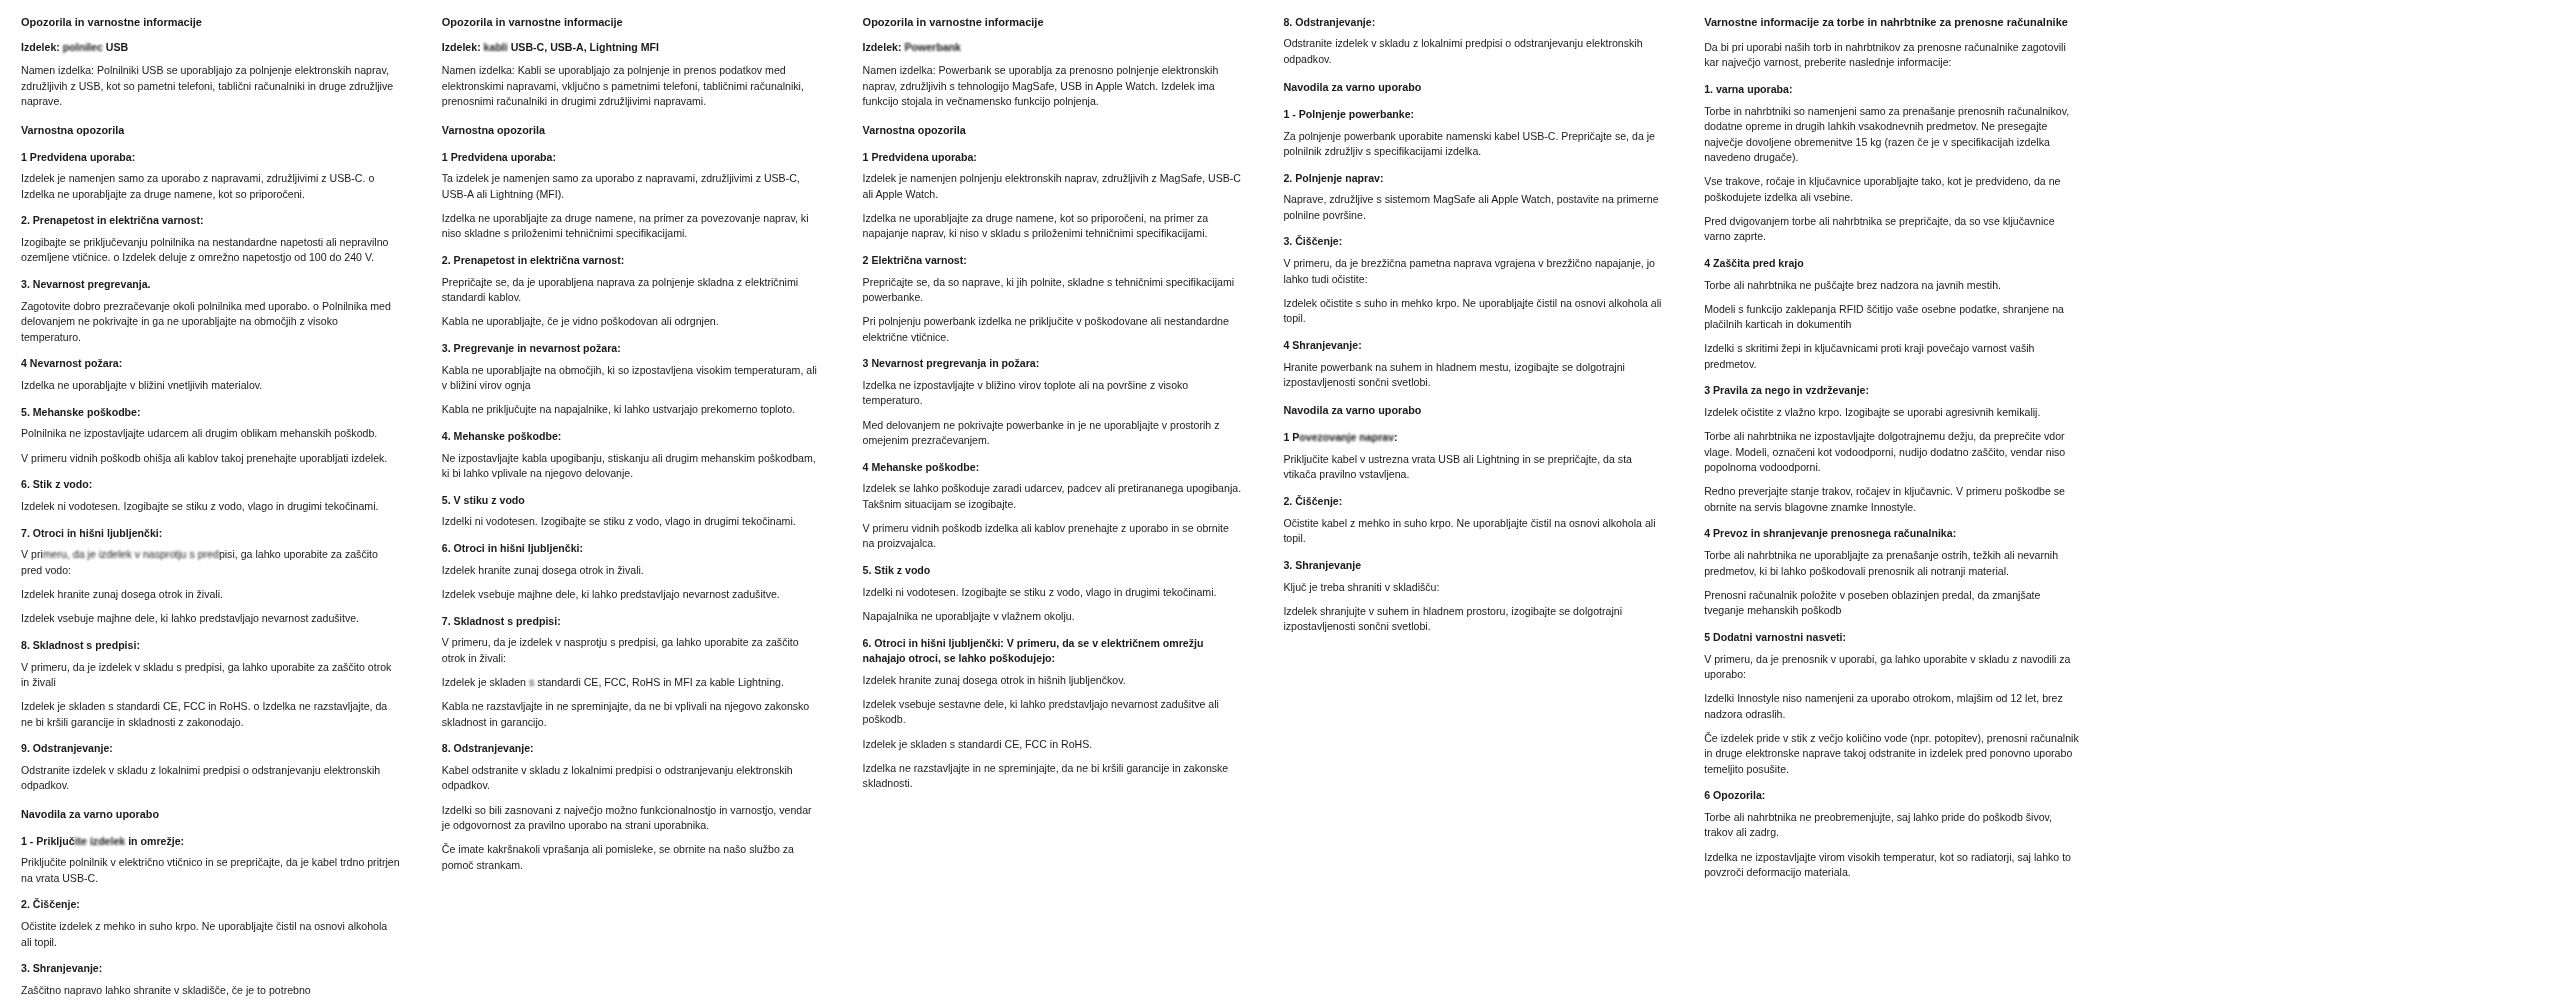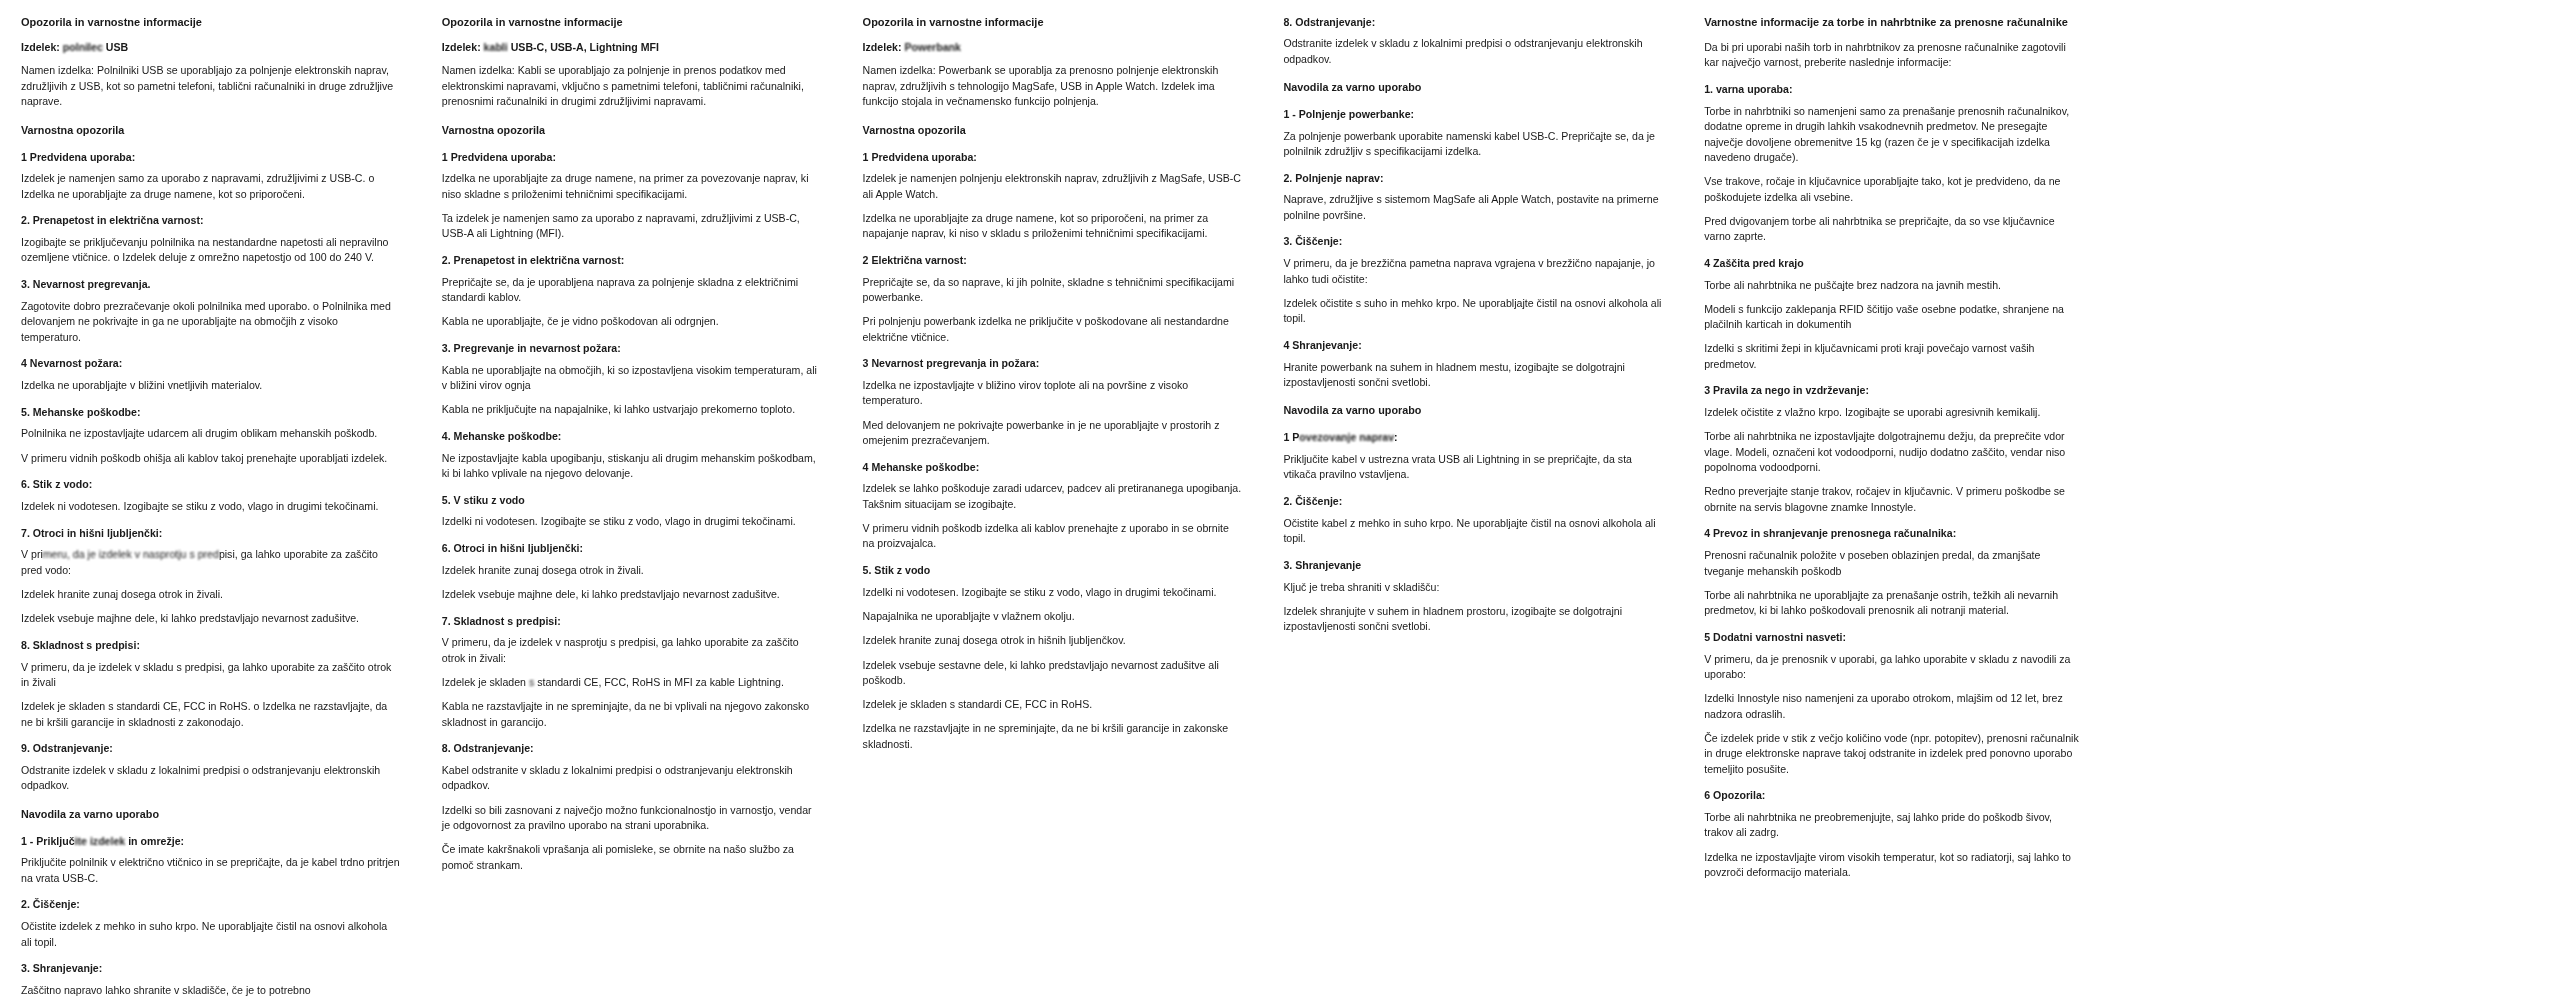--- a/index.html
+++ b/index.html
@@ -120,22 +120,22 @@
   </div>
 
   <div class="col col-2">
     <div class="sec-title">Opozorila in varnostne informacije</div>
     <p class="lead-strong">Izdelek: <span class="blurred">kabli</span> USB-C, USB-A, Lightning MFI</p>
     <p class="lead">Namen izdelka: Kabli se uporabljajo za polnjenje in prenos podatkov med elektronskimi napravami, vključno s pametnimi telefoni, tabličnimi računalniki, prenosnimi računalniki in drugimi združljivimi napravami.</p>
 
     <h3 class="block">Varnostna opozorila</h3>
 
     <h4 class="item">1 Predvidena uporaba:</h4>
+    <p class="t">Ta izdelek je namenjen samo za uporabo z napravami, združljivimi z USB-C, USB-A ali Lightning (MFI).</p>
     <p class="t">Izdelka ne uporabljajte za druge namene, na primer za povezovanje naprav, ki niso skladne s priloženimi tehničnimi specifikacijami.</p>
-    <p class="t">Ta izdelek je namenjen samo za uporabo z napravami, združljivimi z USB-C, USB-A ali Lightning (MFI).</p>
 
     <h4 class="item">2. Prenapetost in električna varnost:</h4>
     <p class="t">Prepričajte se, da je uporabljena naprava za polnjenje skladna z električnimi standardi kablov.</p>
     <p class="t">Kabla ne uporabljajte, če je vidno poškodovan ali odrgnjen.</p>
 
     <h4 class="item">3. Pregrevanje in nevarnost požara:</h4>
     <p class="t">Kabla ne uporabljajte na območjih, ki so izpostavljena visokim temperaturam, ali v bližini virov ognja</p>
     <p class="t">Kabla ne priključujte na napajalnike, ki lahko ustvarjajo prekomerno toploto.</p>
 
     <h4 class="item">4. Mehanske poškodbe:</h4>
@@ -180,20 +180,21 @@
     <p class="t">Med delovanjem ne pokrivajte powerbanke in je ne uporabljajte v prostorih z omejenim prezračevanjem.</p>
 
     <h4 class="item">4 Mehanske poškodbe:</h4>
     <p class="t">Izdelek se lahko poškoduje zaradi udarcev, padcev ali pretirananega upogibanja. Takšnim situacijam se izogibajte.</p>
     <p class="t">V primeru vidnih poškodb izdelka ali kablov prenehajte z uporabo in se obrnite na proizvajalca.</p>
 
     <h4 class="item">5. Stik z vodo</h4>
     <p class="t">Izdelki ni vodotesen. Izogibajte se stiku z vodo, vlago in drugimi tekočinami.</p>
     <p class="t">Napajalnika ne uporabljajte v vlažnem okolju.</p>
 
+    <h4 class="item">6. Otroci in hišni ljubljenčki: V primeru, da se v električnem omrežju nahajajo otroci, se lahko poškodujejo:</h4>
     <p class="t">Izdelek hranite zunaj dosega otrok in hišnih ljubljenčkov.</p>
     <p class="t">Izdelek vsebuje sestavne dele, ki lahko predstavljajo nevarnost zadušitve ali poškodb.</p>
 
     <p class="t">Izdelek je skladen s standardi CE, FCC in RoHS.</p>
     <p class="t">Izdelka ne razstavljajte in ne spreminjajte, da ne bi kršili garancije in zakonske skladnosti.</p>
   </div>
 
   <div class="col col-4">
     <h4 class="item" style="margin-top:0">8. Odstranjevanje:</h4>
     <p class="t">Odstranite izdelek v skladu z lokalnimi predpisi o odstranjevanju elektronskih odpadkov.</p>
@@ -239,22 +240,22 @@
     <p class="t">Torbe ali nahrbtnika ne puščajte brez nadzora na javnih mestih.</p>
     <p class="t">Modeli s funkcijo zaklepanja RFID ščitijo vaše osebne podatke, shranjene na plačilnih karticah in dokumentih</p>
     <p class="t">Izdelki s skritimi žepi in ključavnicami proti kraji povečajo varnost vaših predmetov.</p>
 
     <h4 class="item">3 Pravila za nego in vzdrževanje:</h4>
     <p class="t">Izdelek očistite z vlažno krpo. Izogibajte se uporabi agresivnih kemikalij.</p>
     <p class="t">Torbe ali nahrbtnika ne izpostavljajte dolgotrajnemu dežju, da preprečite vdor vlage. Modeli, označeni kot vodoodporni, nudijo dodatno zaščito, vendar niso popolnoma vodoodporni.</p>
     <p class="t">Redno preverjajte stanje trakov, ročajev in ključavnic. V primeru poškodbe se obrnite na servis blagovne znamke Innostyle.</p>
 
     <h4 class="item">4 Prevoz in shranjevanje prenosnega računalnika:</h4>
+    <p class="t">Torbe ali nahrbtnika ne uporabljajte za prenašanje ostrih, težkih ali nevarnih predmetov, ki bi lahko poškodovali prenosnik ali notranji material.</p>
     <p class="t">Prenosni računalnik položite v poseben oblazinjen predal, da zmanjšate tveganje mehanskih poškodb</p>
-    <p class="t">Torbe ali nahrbtnika ne uporabljajte za prenašanje ostrih, težkih ali nevarnih predmetov, ki bi lahko poškodovali prenosnik ali notranji material.</p>
 
     <h4 class="item">5 Dodatni varnostni nasveti:</h4>
     <p class="t">V primeru, da je prenosnik v uporabi, ga lahko uporabite v skladu z navodili za uporabo:</p>
     <p class="t">Izdelki Innostyle niso namenjeni za uporabo otrokom, mlajšim od 12 let, brez nadzora odraslih.</p>
     <p class="t">Če izdelek pride v stik z večjo količino vode (npr. potopitev), prenosni računalnik in druge elektronske naprave takoj odstranite in izdelek pred ponovno uporabo temeljito posušite.</p>
 
     <h4 class="item">6 Opozorila:</h4>
     <p class="t">Torbe ali nahrbtnika ne preobremenjujte, saj lahko pride do poškodb šivov, trakov ali zadrg.</p>
     <p class="t">Izdelka ne izpostavljajte virom visokih temperatur, kot so radiatorji, saj lahko to povzroči deformacijo materiala.</p>
   </div>

